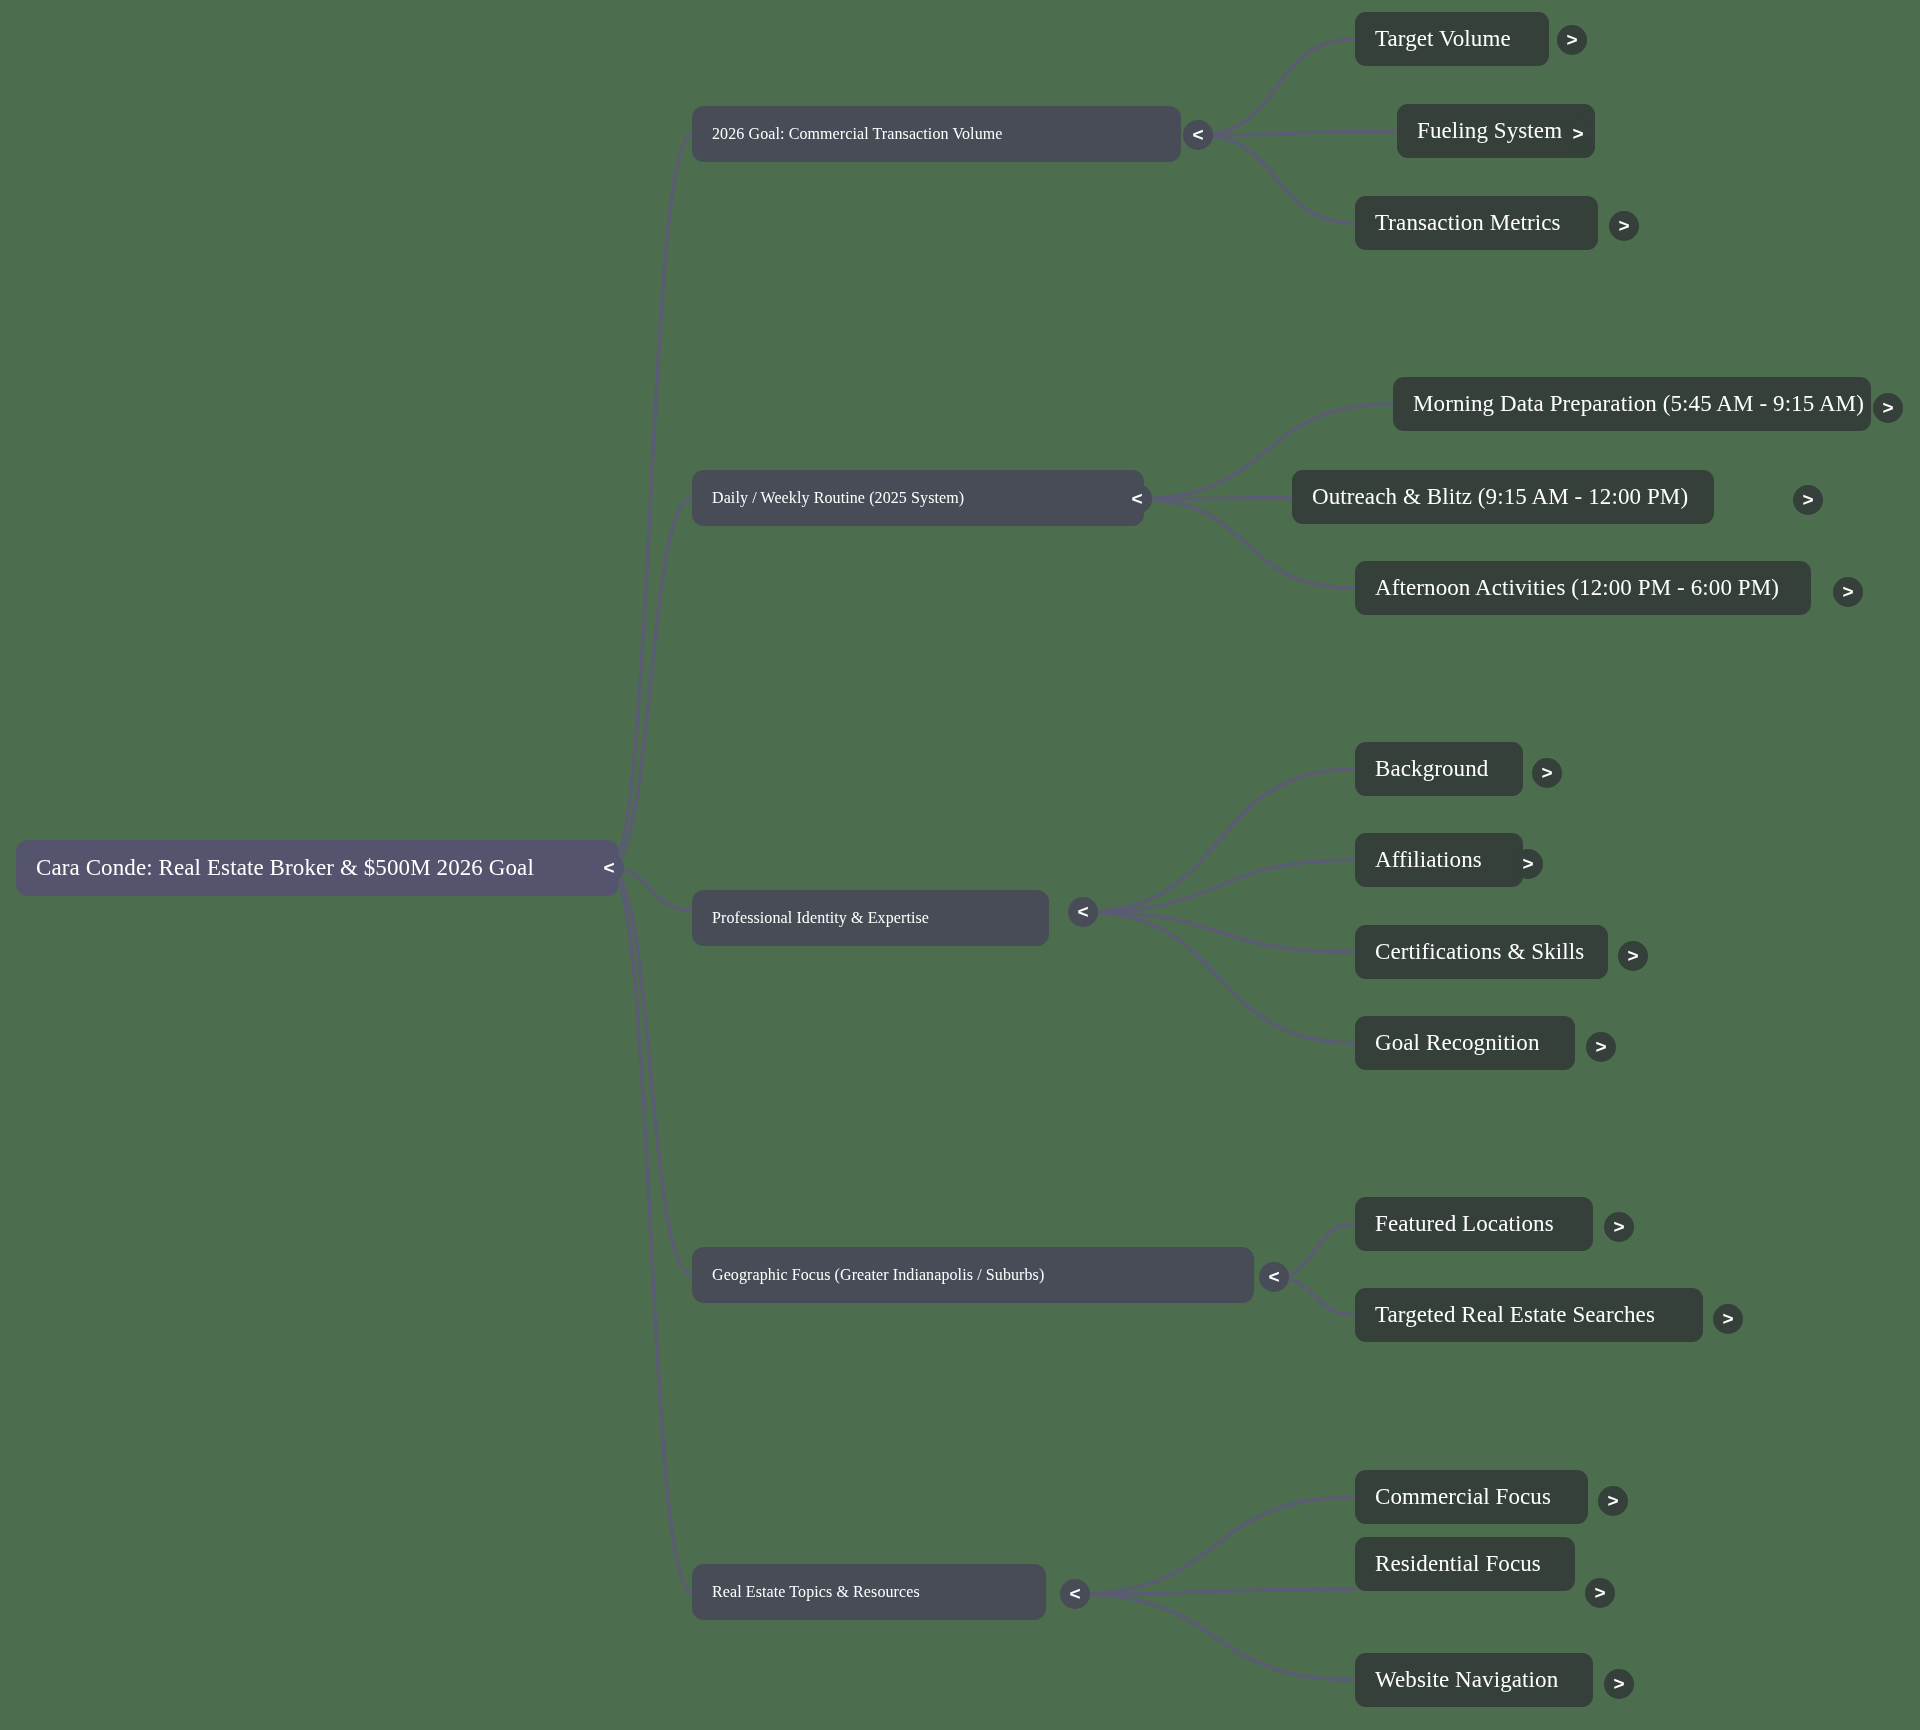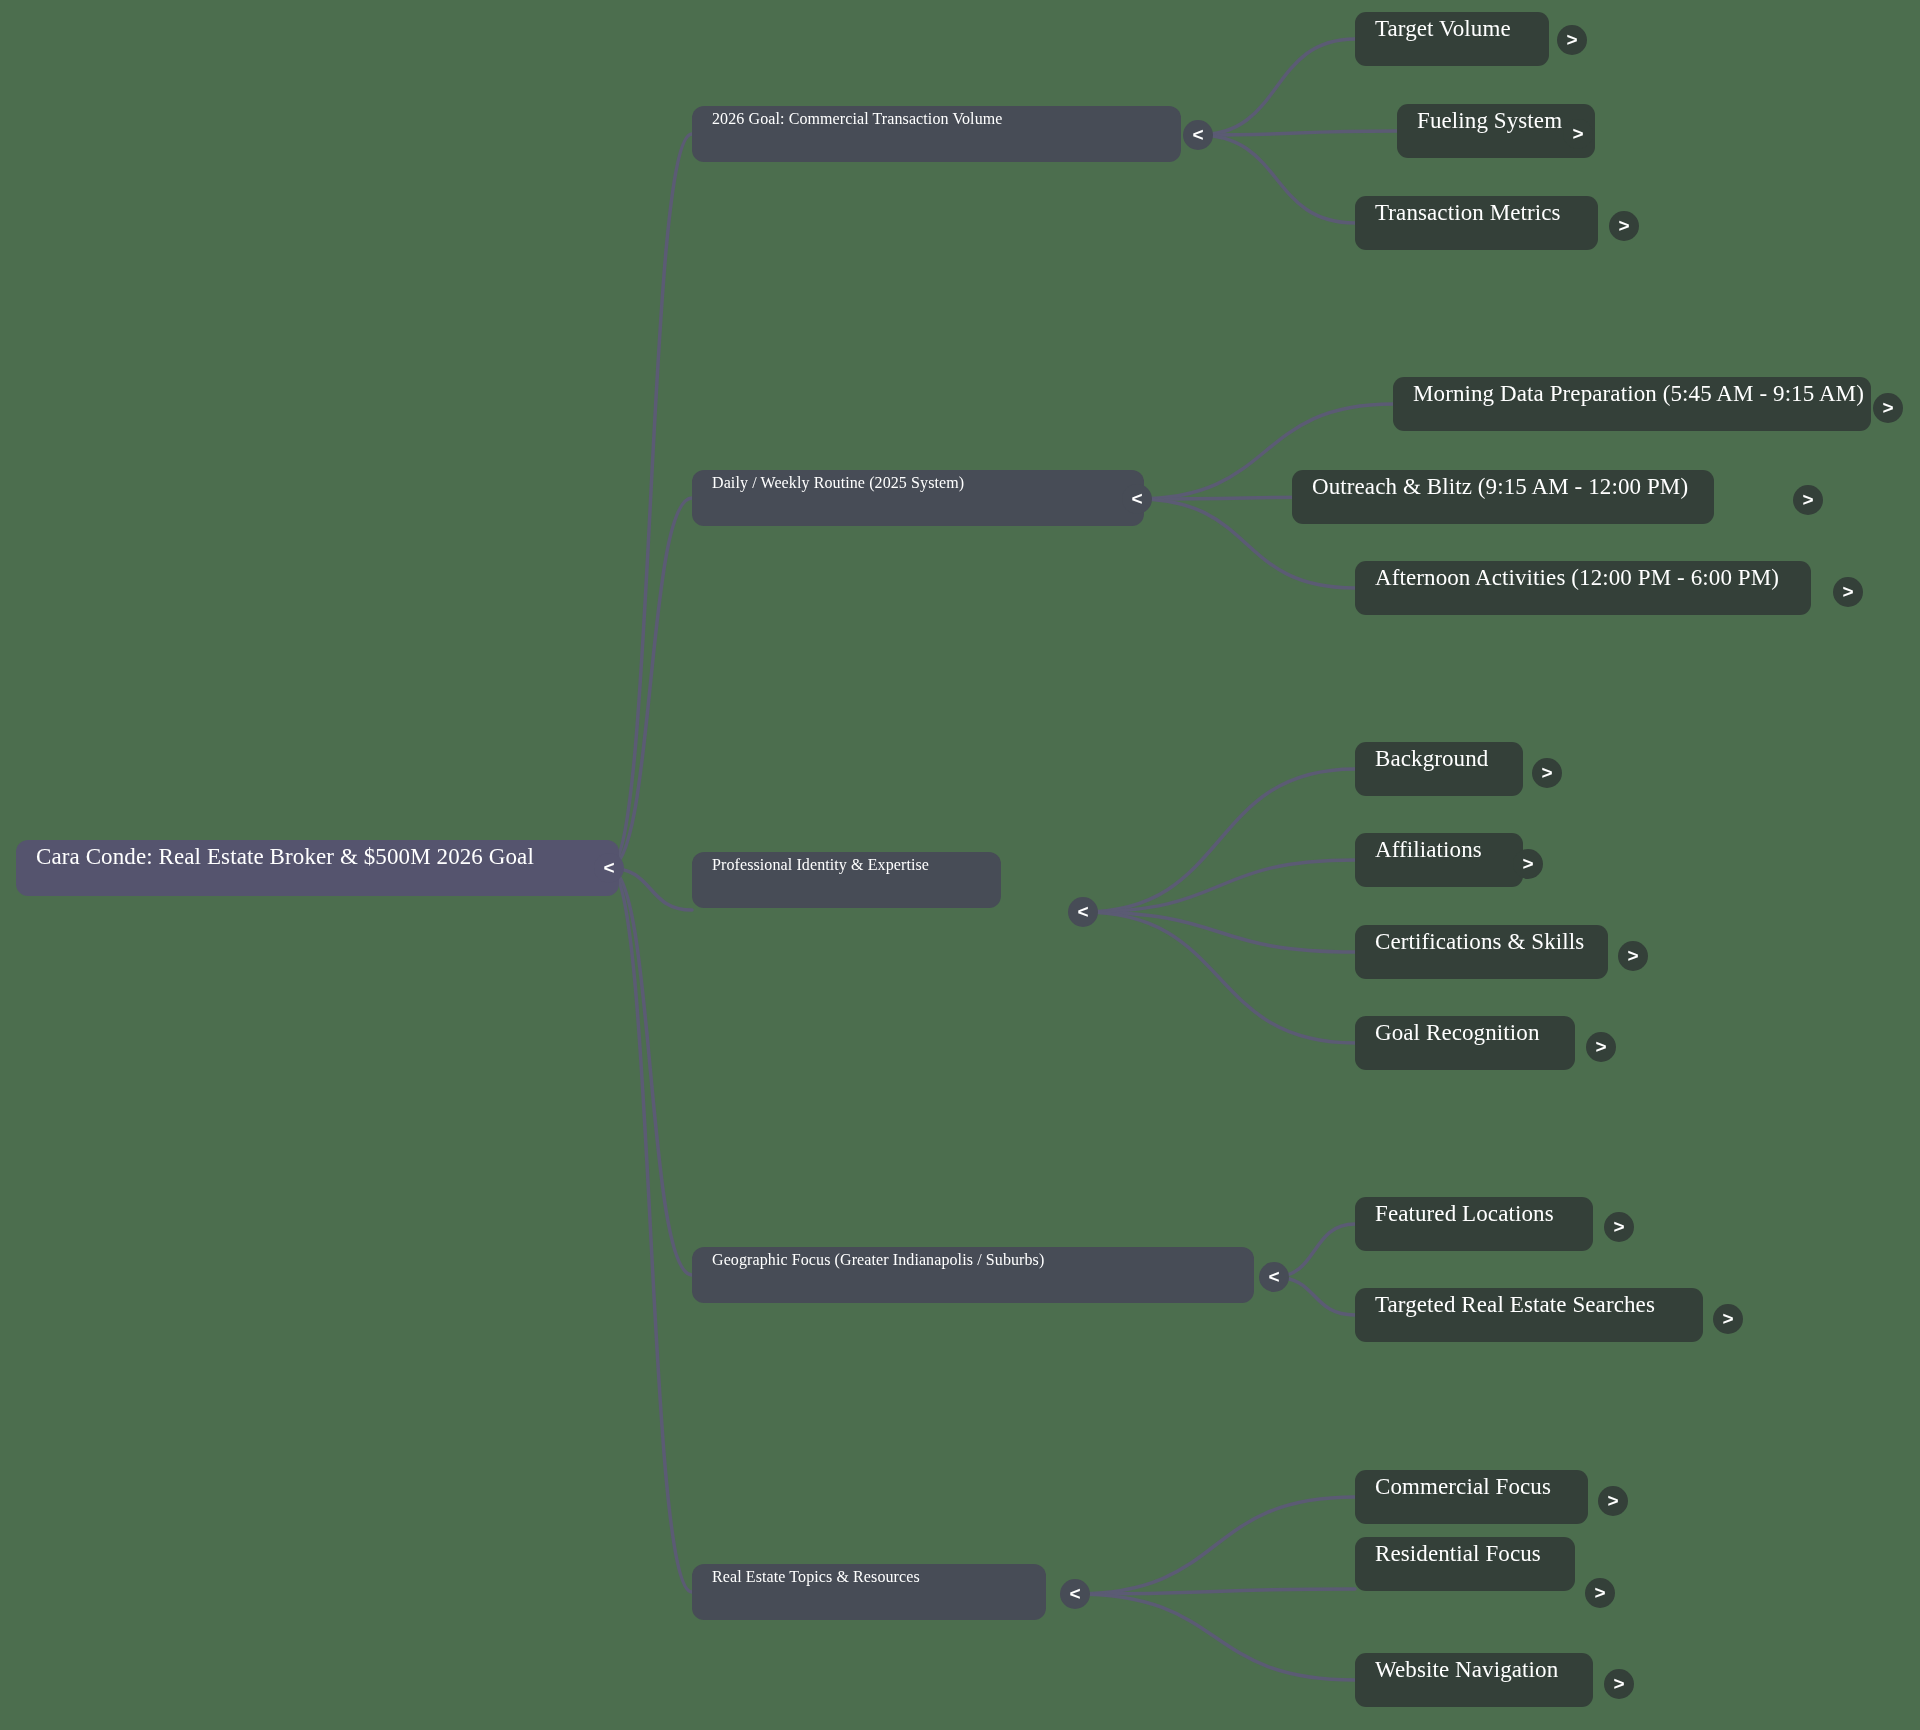--- a/index.html
+++ b/index.html
@@ -19,21 +19,21 @@
     position: absolute;
     left: 0; top: 0;
     width: 1920px;
     height: 1730px;
     pointer-events: none;
   }
   .node {
     position: absolute;
     box-sizing: border-box;
     display: flex;
-    align-items: flex-start;
+    align-items: center;
     border-radius: 10px;
     color: #ffffff;
     white-space: nowrap;
     padding: 4px 20px;
     letter-spacing: 0.1px;
   }
   .node-root {
     background: #55546e;
     font-size: 23px;
     height: 56px;
@@ -148,21 +148,21 @@
       </div>
       <div class="toggle toggle-leaf" style="left: 1793px; top: 485px;">
         <span>&gt;</span>
       </div>
       <div class="node node-leaf" style="left: 1355px; top: 561px; width: 456px;">
         <span>Afternoon Activities (12:00 PM - 6:00 PM)</span>
       </div>
       <div class="toggle toggle-leaf" style="left: 1833px; top: 577px;">
         <span>&gt;</span>
       </div>
-      <div class="node node-l1" style="left: 692px; top: 852px; width: 309px;">
+      <div class="node node-l1" style="left: 692px; top: 890px; width: 357px;">
         <span>Professional Identity &amp; Expertise</span>
       </div>
       <div class="toggle toggle-l1" style="left: 1068px; top: 897px;">
         <span>&lt;</span>
       </div>
       <div class="node node-leaf" style="left: 1355px; top: 742px; width: 168px;">
         <span>Background</span>
       </div>
       <div class="toggle toggle-leaf" style="left: 1532px; top: 758px;">
         <span>&gt;</span>

